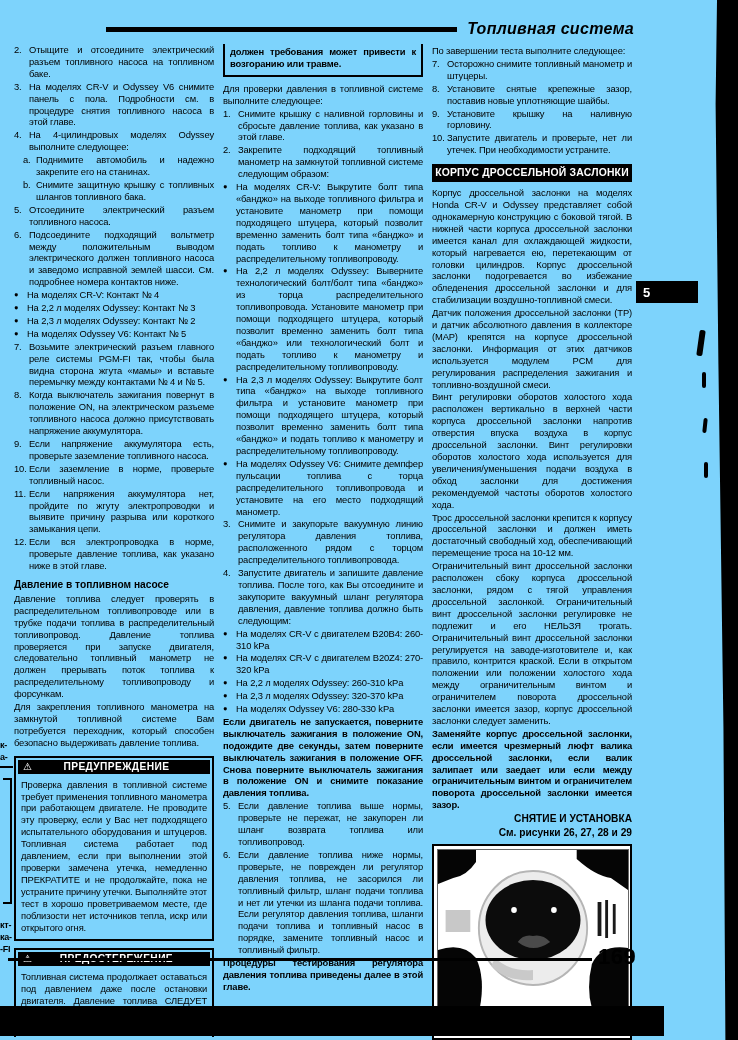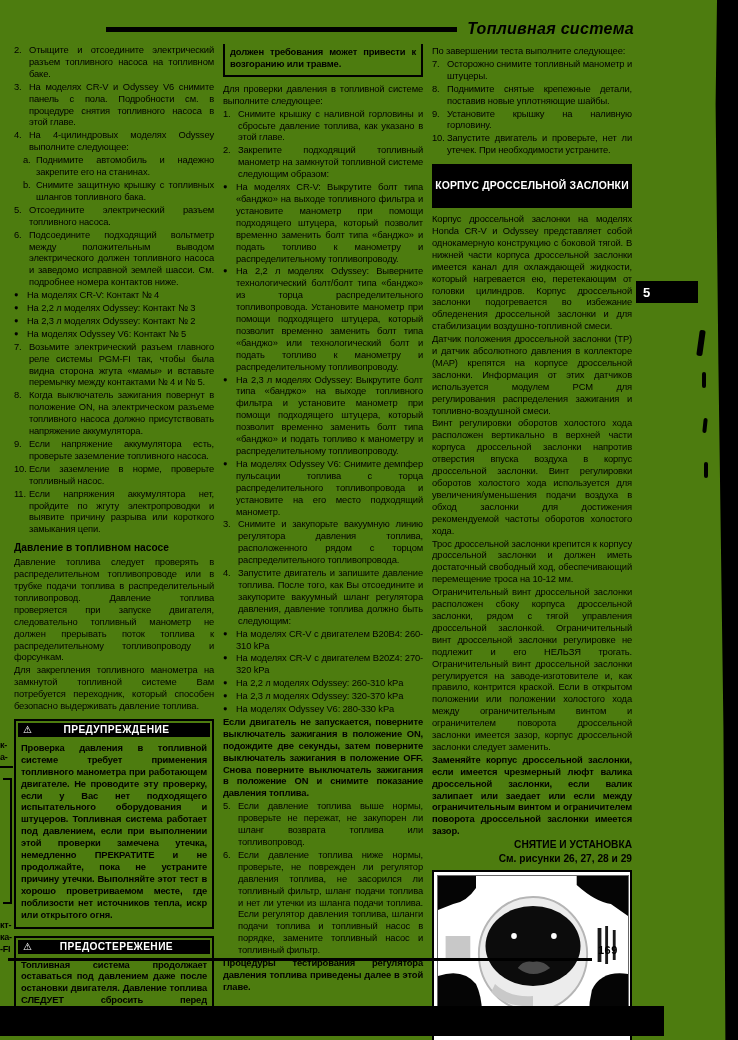--- a/index.html
+++ b/index.html
@@ -1,49 +1,49 @@
 <!DOCTYPE html>
 <html><head>
 <meta charset="utf-8">
 <style>
   html,body{margin:0;padding:0;background:#888;}
-  .page{position:relative;width:738px;height:1040px;background:#4d7c0f;overflow:hidden;
+  .page{position:relative;width:738px;height:1040px;background:#7dd3fc;overflow:hidden;
         font-family:"Liberation Sans",sans-serif;color:#000;}
   
   .header{position:absolute;top:20px;left:106px;width:528px;display:flex;align-items:center;}
   .header .rule{flex:1;height:5px;background:#000;}
   .header .title{margin-left:10px;font-weight:bold;font-style:italic;font-size:16px;letter-spacing:.3px;white-space:nowrap;}
   
   .cols{position:absolute;left:14px;top:44px;width:618px;display:flex;gap:9px;}
   .col{width:200px;font-size:9.4px;line-height:11.9px;letter-spacing:-.15px;text-align:justify;}
   .li{display:flex;margin-bottom:1px;}
   .li .n{flex:none;min-width:13px;padding-right:2px;}
   .li.sub{padding-left:9px;}
   .li.sub .n{min-width:11px;}
   .li.bullet .n{min-width:11px;font-size:7.5px;line-height:11.9px;}
   .p{margin:1px 0;}
   .boldp{font-weight:bold;margin:1px 0;}
   .h1{font-weight:bold;font-size:10.2px;margin:7px 0 2px;text-align:left;letter-spacing:0;}
   .h2{font-weight:bold;font-size:10.2px;margin:2px 0;text-align:right;letter-spacing:0;}
   .sechead{background:#000;color:#fff;font-weight:bold;text-align:center;font-size:10.4px;
-           padding:16px 2px;margin:8px 0 5px;letter-spacing:.2px;}
+           padding:3px 2px;margin:8px 0 5px;letter-spacing:.2px;}
   .warnbox{border:2px solid #000;margin-top:7px;}
   .warnbox.openbottom{border-bottom:none;}
   .warnhead{background:#000;color:#fff;display:flex;align-items:center;margin:2px;padding:1px 3px;}
   .warnhead .wicon{font-size:10px;line-height:12px;margin:0 10px 0 2px;}
   .warnhead .wtitle{flex:1;text-align:center;font-weight:bold;font-size:10.2px;letter-spacing:.4px;margin-right:16px;}
-  .warnbody{font-weight:bold;padding:3px 5px 6px;text-align:justify;}
+  .warnbody{font-weight:normal;padding:3px 5px 6px;text-align:justify;}
   .warncont{border:2px solid #000;border-top:none;font-weight:bold;padding:2px 5px 5px;margin:0 0 6px;}
   
   .figure{border:2px solid #000;padding:3px;margin-top:5px;background:#fff;}
   .photo{display:block;width:100%;height:158px;border:1px solid #666;}
   .figcap{font-weight:bold;font-size:9.6px;line-height:11.6px;padding:3px 1px 0;text-align:left;}
   
   .bottomrule{position:absolute;left:8px;top:958px;width:584px;height:3px;background:#000;}
-  .pagenum{position:absolute;left:598px;top:944px;font-weight:bold;font-size:11px;letter-spacing:.5px;}
+  .pagenum{position:absolute;left:598px;top:944px;font-weight:bold;font-size:22px;letter-spacing:.5px;}
   .bottombar{position:absolute;left:0;top:1006px;width:664px;height:30px;background:#000;}
   
   .scanedge{position:absolute;right:0;top:0;width:28px;height:1040px;background:#000;
             clip-path:polygon(25% 0,100% 0,100% 100%,55% 100%,48% 70%,30% 35%,20% 10%);}
   .tab5{position:absolute;left:636px;top:281px;width:62px;height:22px;background:#000;color:#fff;
         font-weight:bold;font-size:13px;display:flex;align-items:center;padding-left:7px;box-sizing:border-box;}
   .edgemark{position:absolute;background:#000;border-radius:2px;}
   
   .leftfrag{position:absolute;font-size:9px;font-weight:bold;left:0;letter-spacing:-.2px;}
   .lbracket{position:absolute;left:3px;top:778px;width:7px;height:122px;
@@ -129,20 +129,24 @@
           <span class="t">Если напряжение аккумулятора есть, проверьте заземление топливного насоса.</span>
         </div>
       <div class="li">
           <span class="n">10.</span>
           <span class="t">Если заземление в норме, проверьте топливный насос.</span>
         </div>
       <div class="li">
           <span class="n">11.</span>
           <span class="t">Если напряжения аккумулятора нет, пройдите по жгуту электропроводки и выявите причину разрыва или короткого замыкания цепи.</span>
         </div>
+      <div class="li">
+          <span class="n">12.</span>
+          <span class="t">Если вся электропроводка в норме, проверьте давление топлива, как указано ниже в этой главе.</span>
+        </div>
       <div class="h1">Давление в топливном насосе</div>
       <div class="p">Давление топлива следует проверять в распределительном топливопроводе или в трубке подачи топлива в распределительный топливопровод. Давление топлива проверяется при запуске двигателя, следовательно топливный манометр не должен прерывать поток топлива к распределительному топливопроводу и форсункам.</div>
       <div class="p">Для закрепления топливного манометра на замкнутой топливной системе Вам потребуется переходник, который способен безопасно выдерживать давление топлива.</div>
       <div class="warnbox">
         <div class="warnhead">
           <span class="wicon">⚠</span>
           <span class="wtitle">ПРЕДУПРЕЖДЕНИЕ</span>
         </div>
         <div class="warnbody">Проверка давления в топливной системе требует применения топливного манометра при работающем двигателе. Не проводите эту проверку, если у Вас нет подходящего испытательного оборудования и штуцеров. Топливная система работает под давлением, если при выполнении этой проверки замечена утечка, немедленно ПРЕКРАТИТЕ и не продолжайте, пока не устраните причину утечки. Выполняйте этот тест в хорошо проветриваемом месте, где поблизости нет источников тепла, искр или открытого огня.</div>
       </div>
@@ -224,21 +228,21 @@
     </div>
 
     <div class="col">
       <div class="p">По завершении теста выполните следующее:</div>
       <div class="li">
           <span class="n">7.</span>
           <span class="t">Осторожно снимите топливный манометр и штуцеры.</span>
         </div>
       <div class="li">
           <span class="n">8.</span>
-          <span class="t">Поднимите снятые крепежные детали, поставив новые уплотняющие шайбы.</span>
+          <span class="t">Установите снятые крепежные зазор, поставив новые уплотняющие шайбы.</span>
         </div>
       <div class="li">
           <span class="n">9.</span>
           <span class="t">Установите крышку на наливную горловину.</span>
         </div>
       <div class="li">
           <span class="n">10.</span>
           <span class="t">Запустите двигатель и проверьте, нет ли утечек. При необходимости устраните.</span>
         </div>
       <div class="sechead">КОРПУС ДРОССЕЛЬНОЙ ЗАСЛОНКИ</div>

